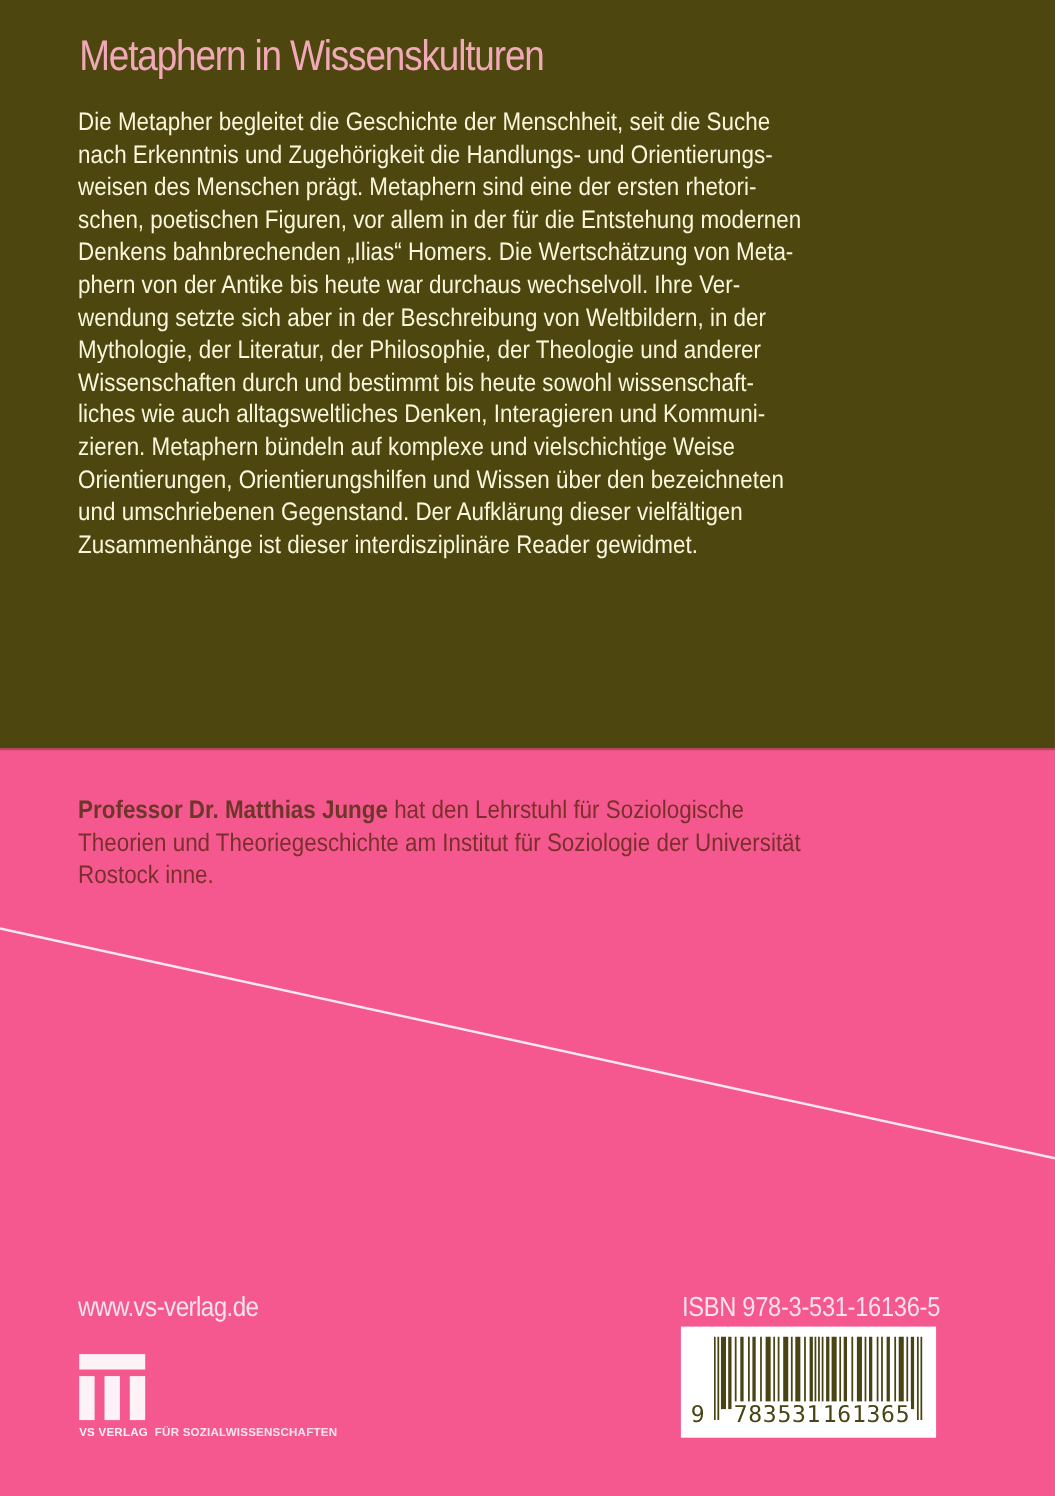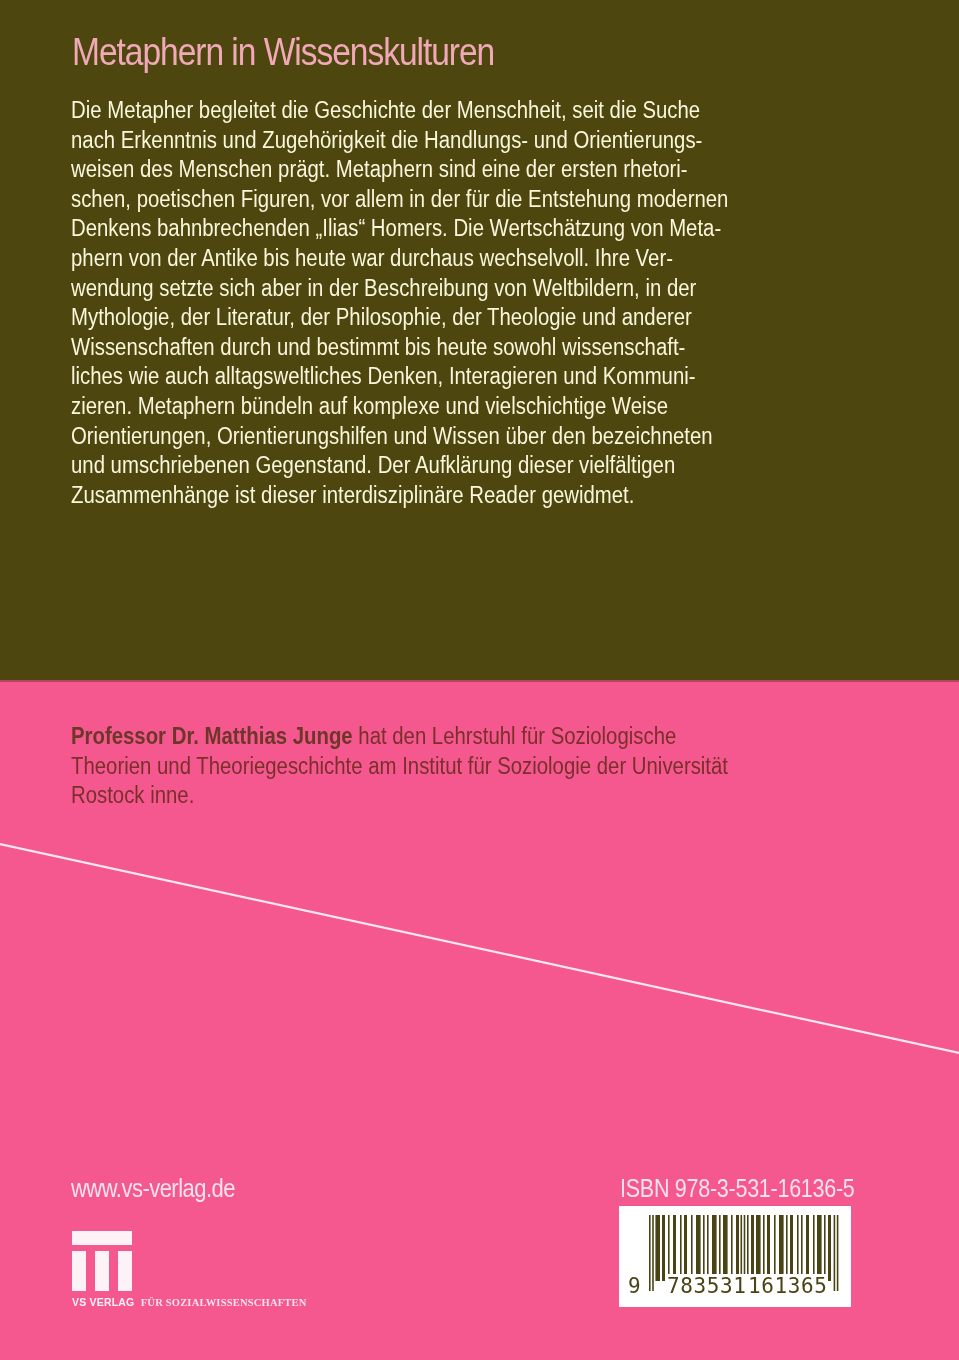--- a/index.html
+++ b/index.html
@@ -54,21 +54,21 @@
     }
     .logo {
       position: absolute; left: 72px; top: 1231px; width: 60px; height: 60px;
     }
     .logo .bar { position: absolute; background: #fdf3f6; }
     .logo-text {
       position: absolute; left: 72px; top: 1296px;
       font-size: 10.5px; font-weight: bold; color: #fdf3f6; white-space: nowrap;
       letter-spacing: 0.2px;
     }
-    .logo-text .light { font-weight: bold; color: #fde4ec; font-family: Liberation Serif, serif; }
+    .logo-text .light { font-weight: bold; color: #fde4ec; }
     .isbn {
       position: absolute; left: 620px; top: 1174px;
       font-size: 25px; color: #fbe3ea; letter-spacing: -0.3px; white-space: nowrap;
       transform: scaleX(0.86); transform-origin: left top;
     }
     .barcode-box {
       position: absolute; left: 619px; top: 1206px; width: 232px; height: 101px;
       background: #ffffff;
     }
     .barcode-bars {

